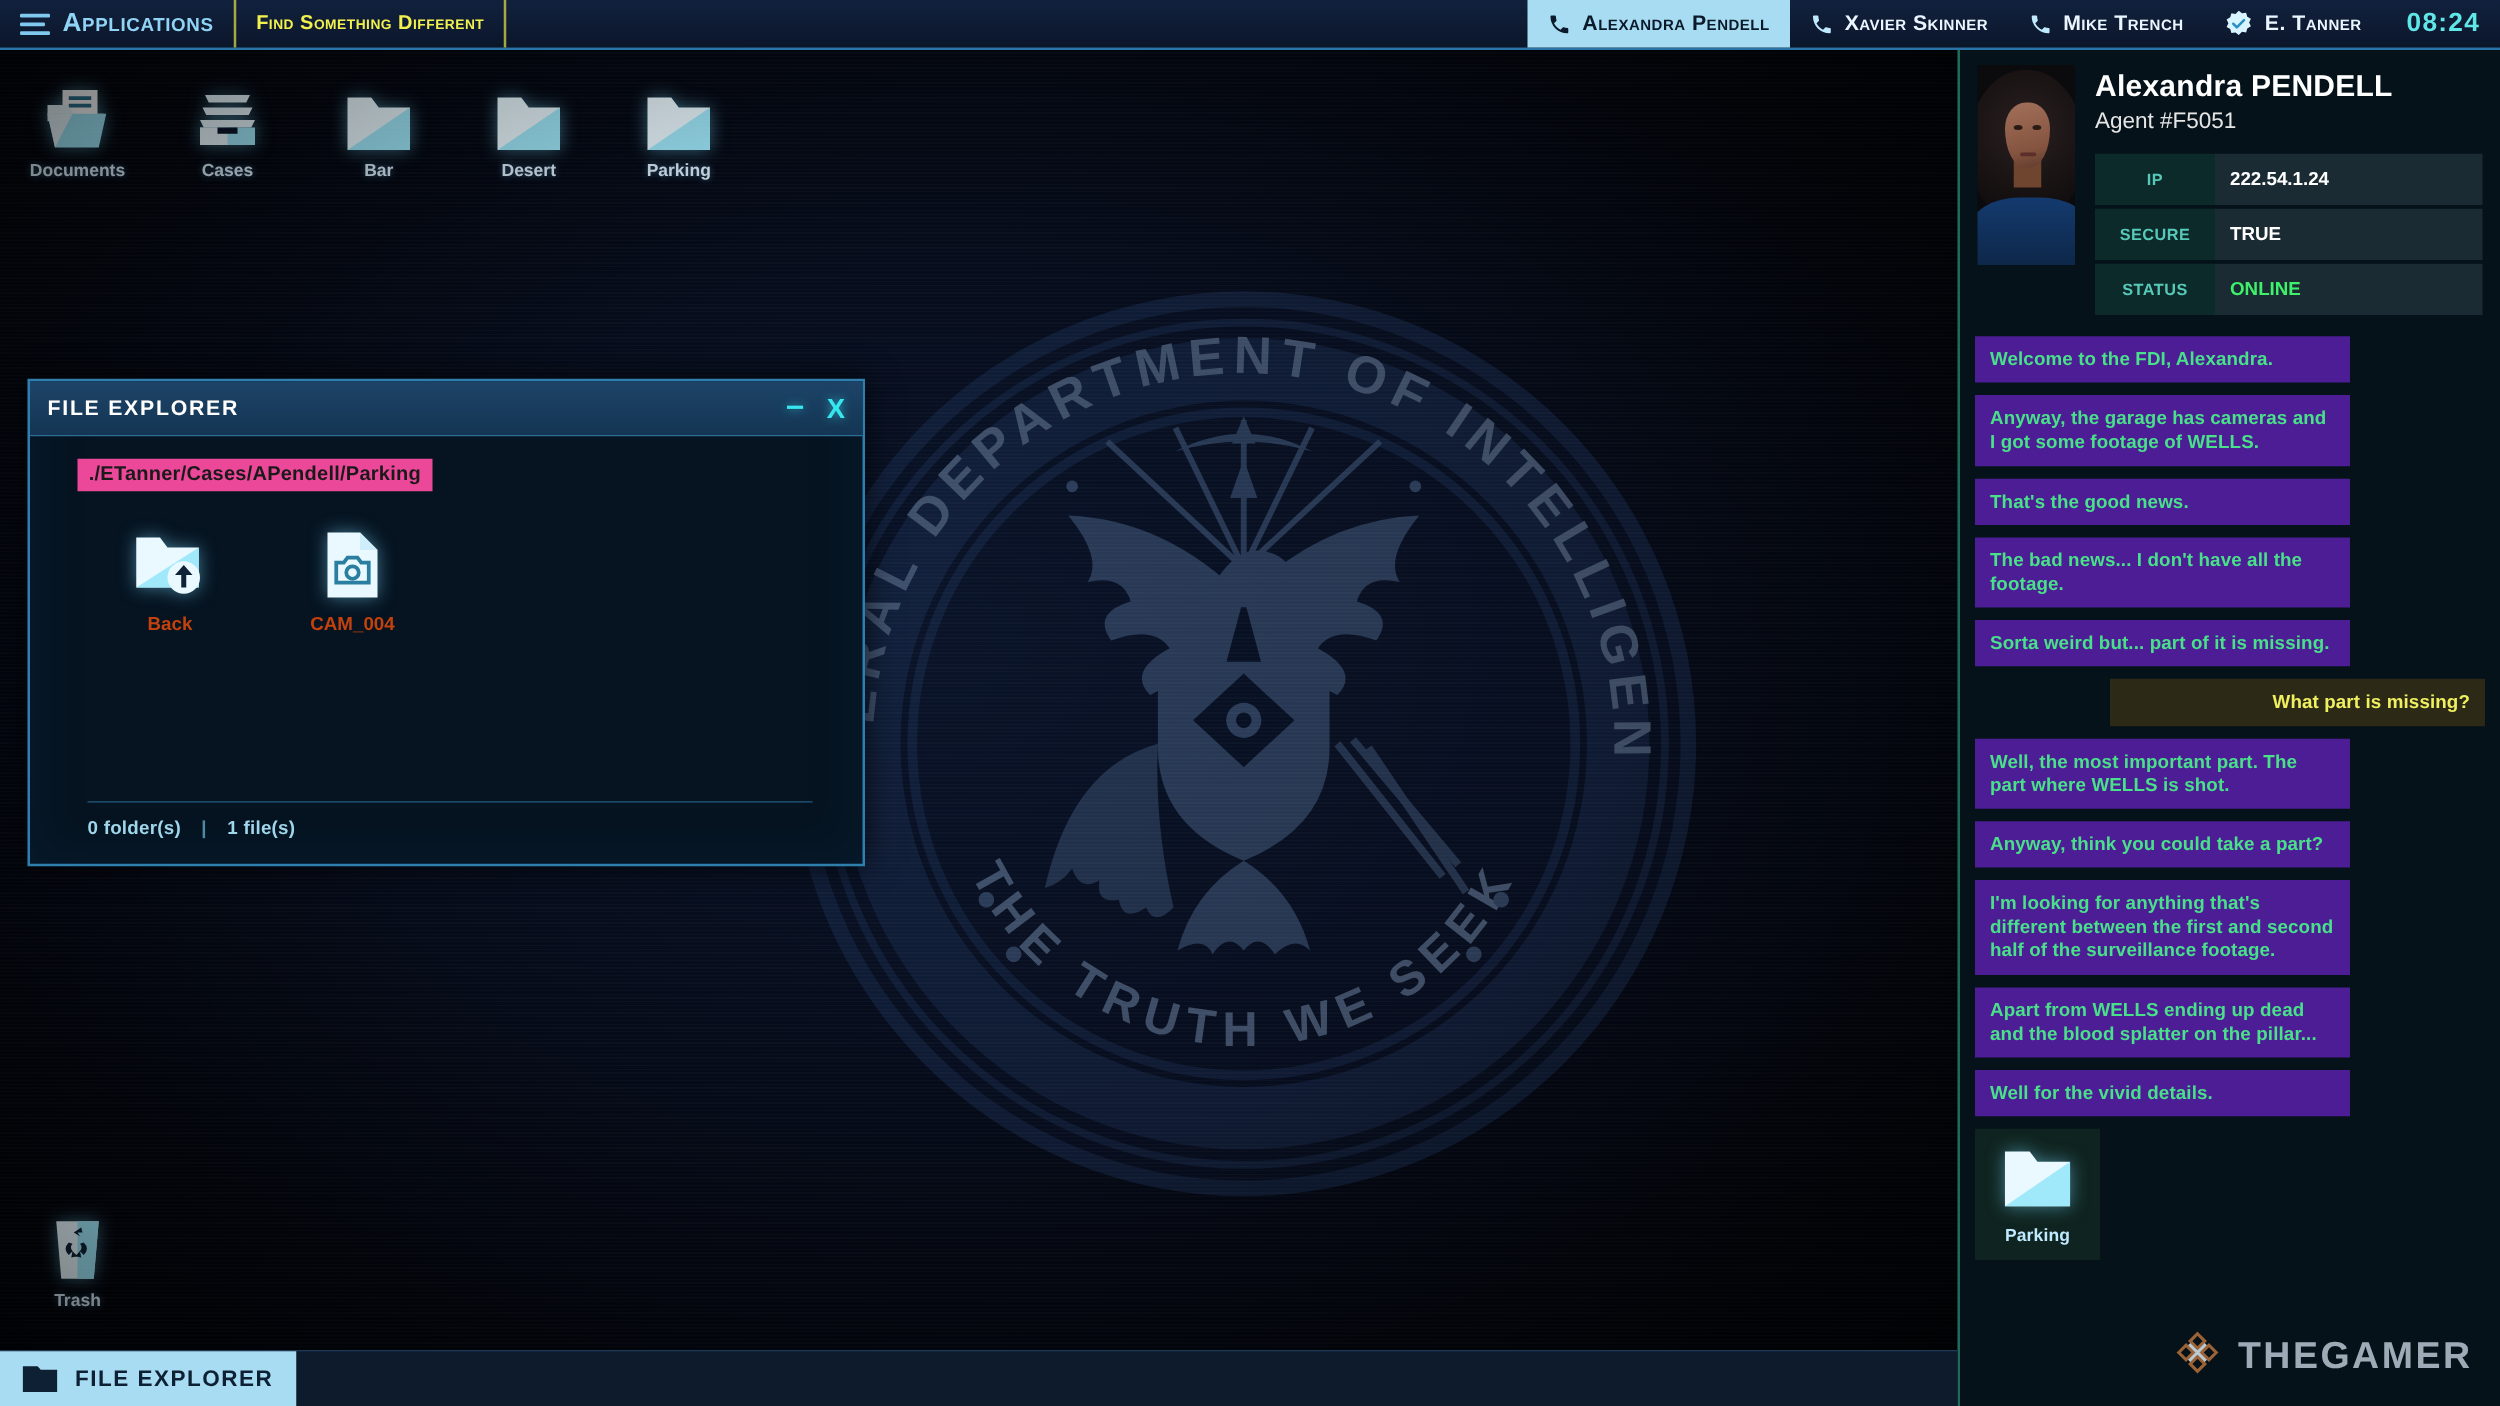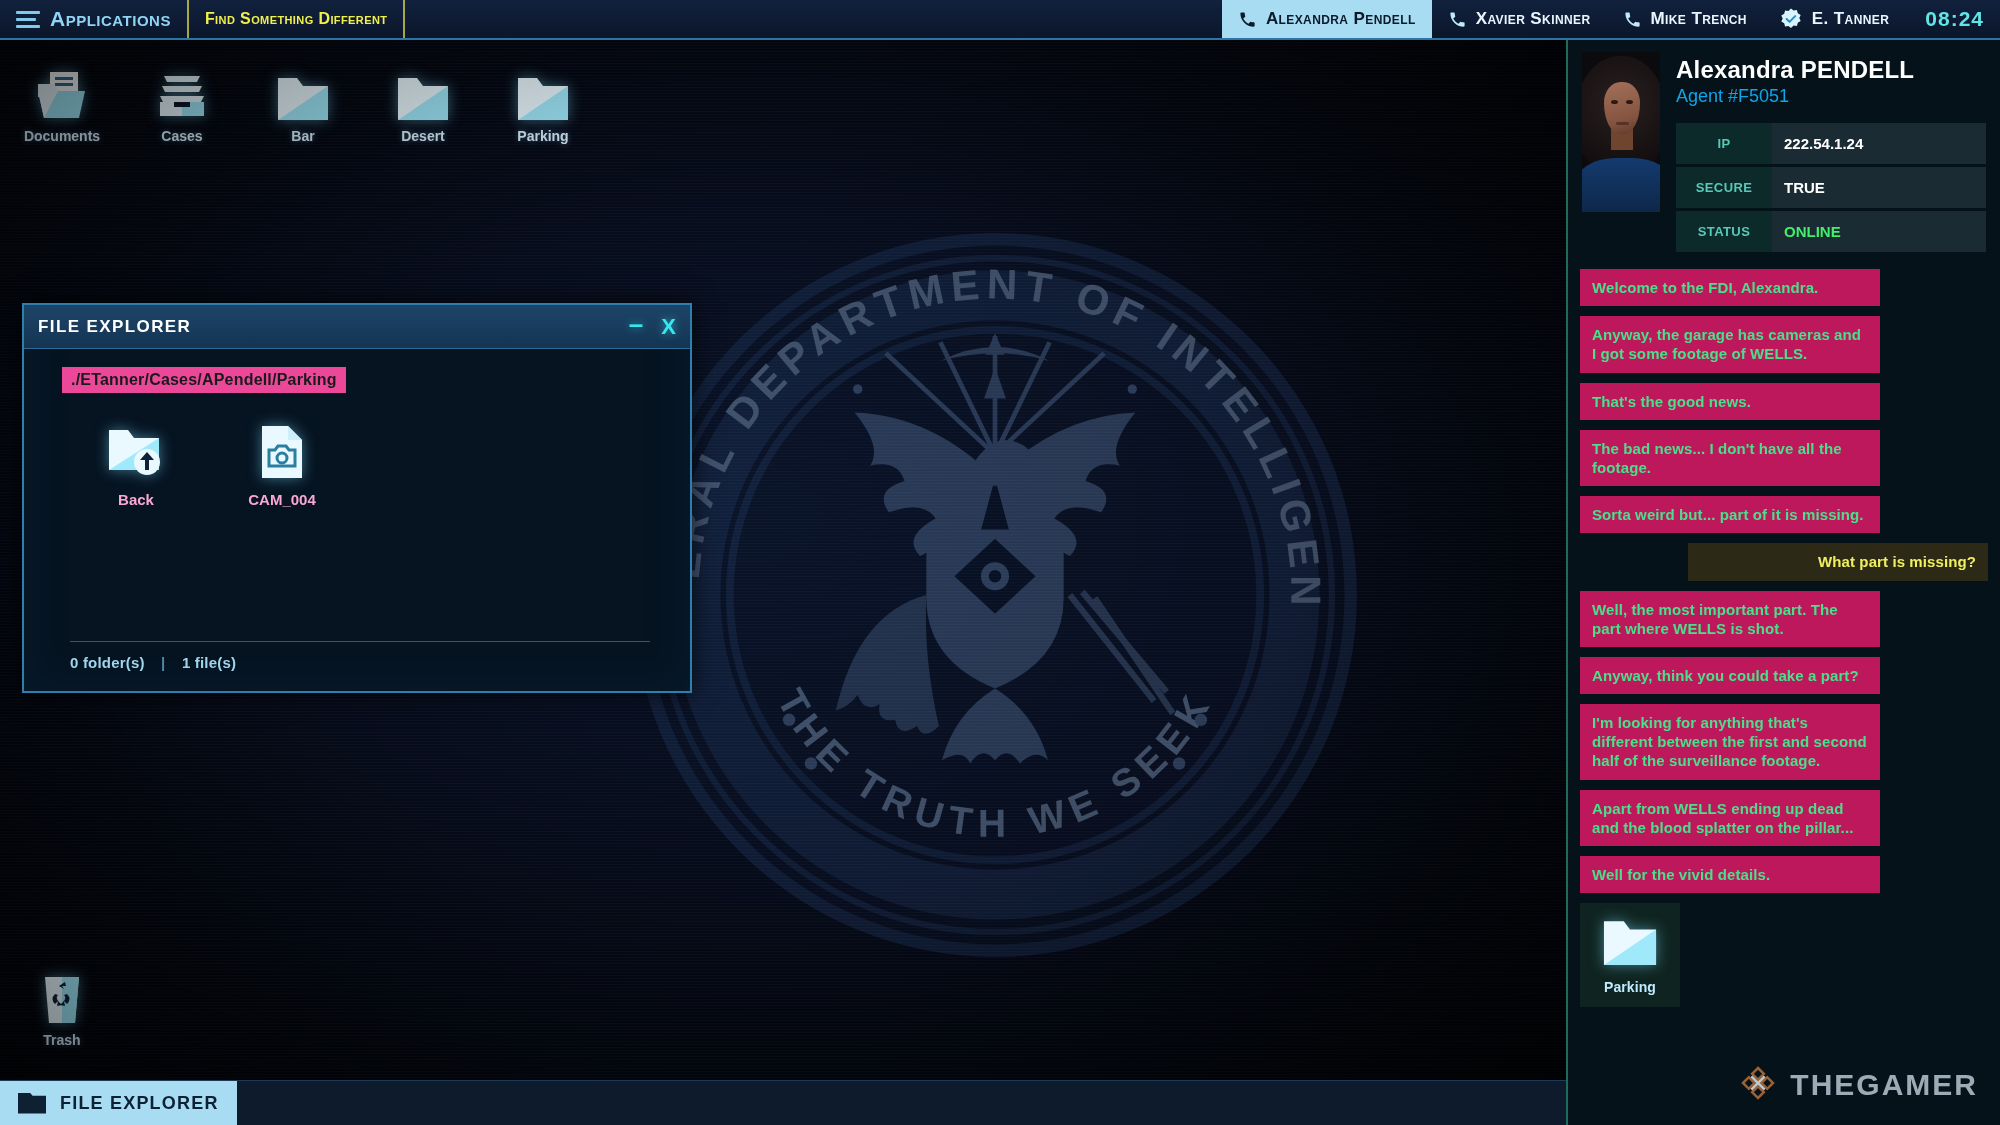--- a/index.html
+++ b/index.html
@@ -112,21 +112,21 @@
   .win-body { position: relative; height: calc(100% - 44px); padding: 18px 20px 0 20px; }
   .pathbar {
     display: inline-block; background: #ec4899; color: #1a1a1a;
     font-size: 16px; font-weight: bold; letter-spacing: .2px;
     padding: 4px 9px; margin-left: 18px;
     font-family: "Liberation Sans", sans-serif;
   }
   .files { display: flex; gap: 50px; margin: 28px 0 0 44px; }
   .fitem { width: 96px; text-align: center; }
   .fitem .glyph { height: 62px; display: flex; align-items: center; justify-content: center; }
-  .fitem .lbl { margin-top: 8px; color: #f9a8d4; font-size: 15px; font-weight: bold; }
+  .fitem .lbl { margin-top: 8px; color: #c2410c; font-size: 15px; font-weight: bold; }
   .win-status {
     position: absolute; left: 46px; right: 40px; bottom: 20px;
   }
   .win-status .rule { height: 1px; background: #2c6d98; opacity: .8; margin-bottom: 12px; }
   .win-status .txt { color: #9fd6ec; font-size: 15px; font-weight: bold; letter-spacing: .2px; }
   .win-status .bar { color: #4f89a8; margin: 0 12px; }
 
   
   .taskbar {
     position: absolute; left: 0; bottom: 0; width: 1566px; height: 45px;
@@ -167,31 +167,31 @@
   .avatar .eye.l { left: 29px; } .avatar .eye.r { left: 44px; }
   .avatar .mouth { position: absolute; left: 34px; top: 70px; width: 13px; height: 3px; border-radius: 3px; background: #5b2f2a; }
   .avatar .body {
     position: absolute; left: -6px; bottom: -4px; width: 96px; height: 58px;
     background: linear-gradient(180deg, #143a6e 0%, #0d2647 100%);
     border-radius: 42% 42% 0 0;
   }
   .avatar .neck { position: absolute; left: 29px; top: 76px; width: 22px; height: 22px; background: #70452f; }
   .pinfo { flex: 1 1 auto; padding-top: 4px; }
   .pname { color: #ffffff; font-size: 24px; font-weight: bold; letter-spacing: .2px; }
-  .pid { color: #0ea5e9; font-size: 18px; margin-top: 2px; }
+  .pid { color: #e5e5e5; font-size: 18px; margin-top: 2px; }
   .ptable { margin-top: 13px; width: 100%; border-collapse: separate; border-spacing: 0 3px; }
   .ptable td { font-size: 13px; font-weight: bold; padding: 12px 8px; }
   .ptable td.k { width: 96px; text-align: center; color: #57c9b9; background: #0c2a2a; letter-spacing: .4px; }
   .ptable td.v { background: #1b2b34; color: #ffffff; font-size: 15px; padding-left: 12px; }
   .ptable td.v.ok { color: #3ef06a; }
 
   .chat { padding: 8px 12px 0 12px; }
   .msg {
     margin-bottom: 10px; padding: 9px 12px; max-width: 300px;
-    background: #be185d; color: #49e08a; font-size: 15px; font-weight: bold;
+    background: #4c1d95; color: #49e08a; font-size: 15px; font-weight: bold;
     line-height: 1.28; letter-spacing: .1px;
   }
   .msg.out {
     margin-left: auto; background: #2c2a16; color: #f0ef60; text-align: right;
   }
   .msg.attach {
     background: #0f2420; max-width: 100px; padding: 14px 10px 10px 10px; text-align: center;
   }
   .msg.attach .lbl { color: #bfe9ff; font-size: 14px; font-weight: bold; margin-top: 8px; }
 

